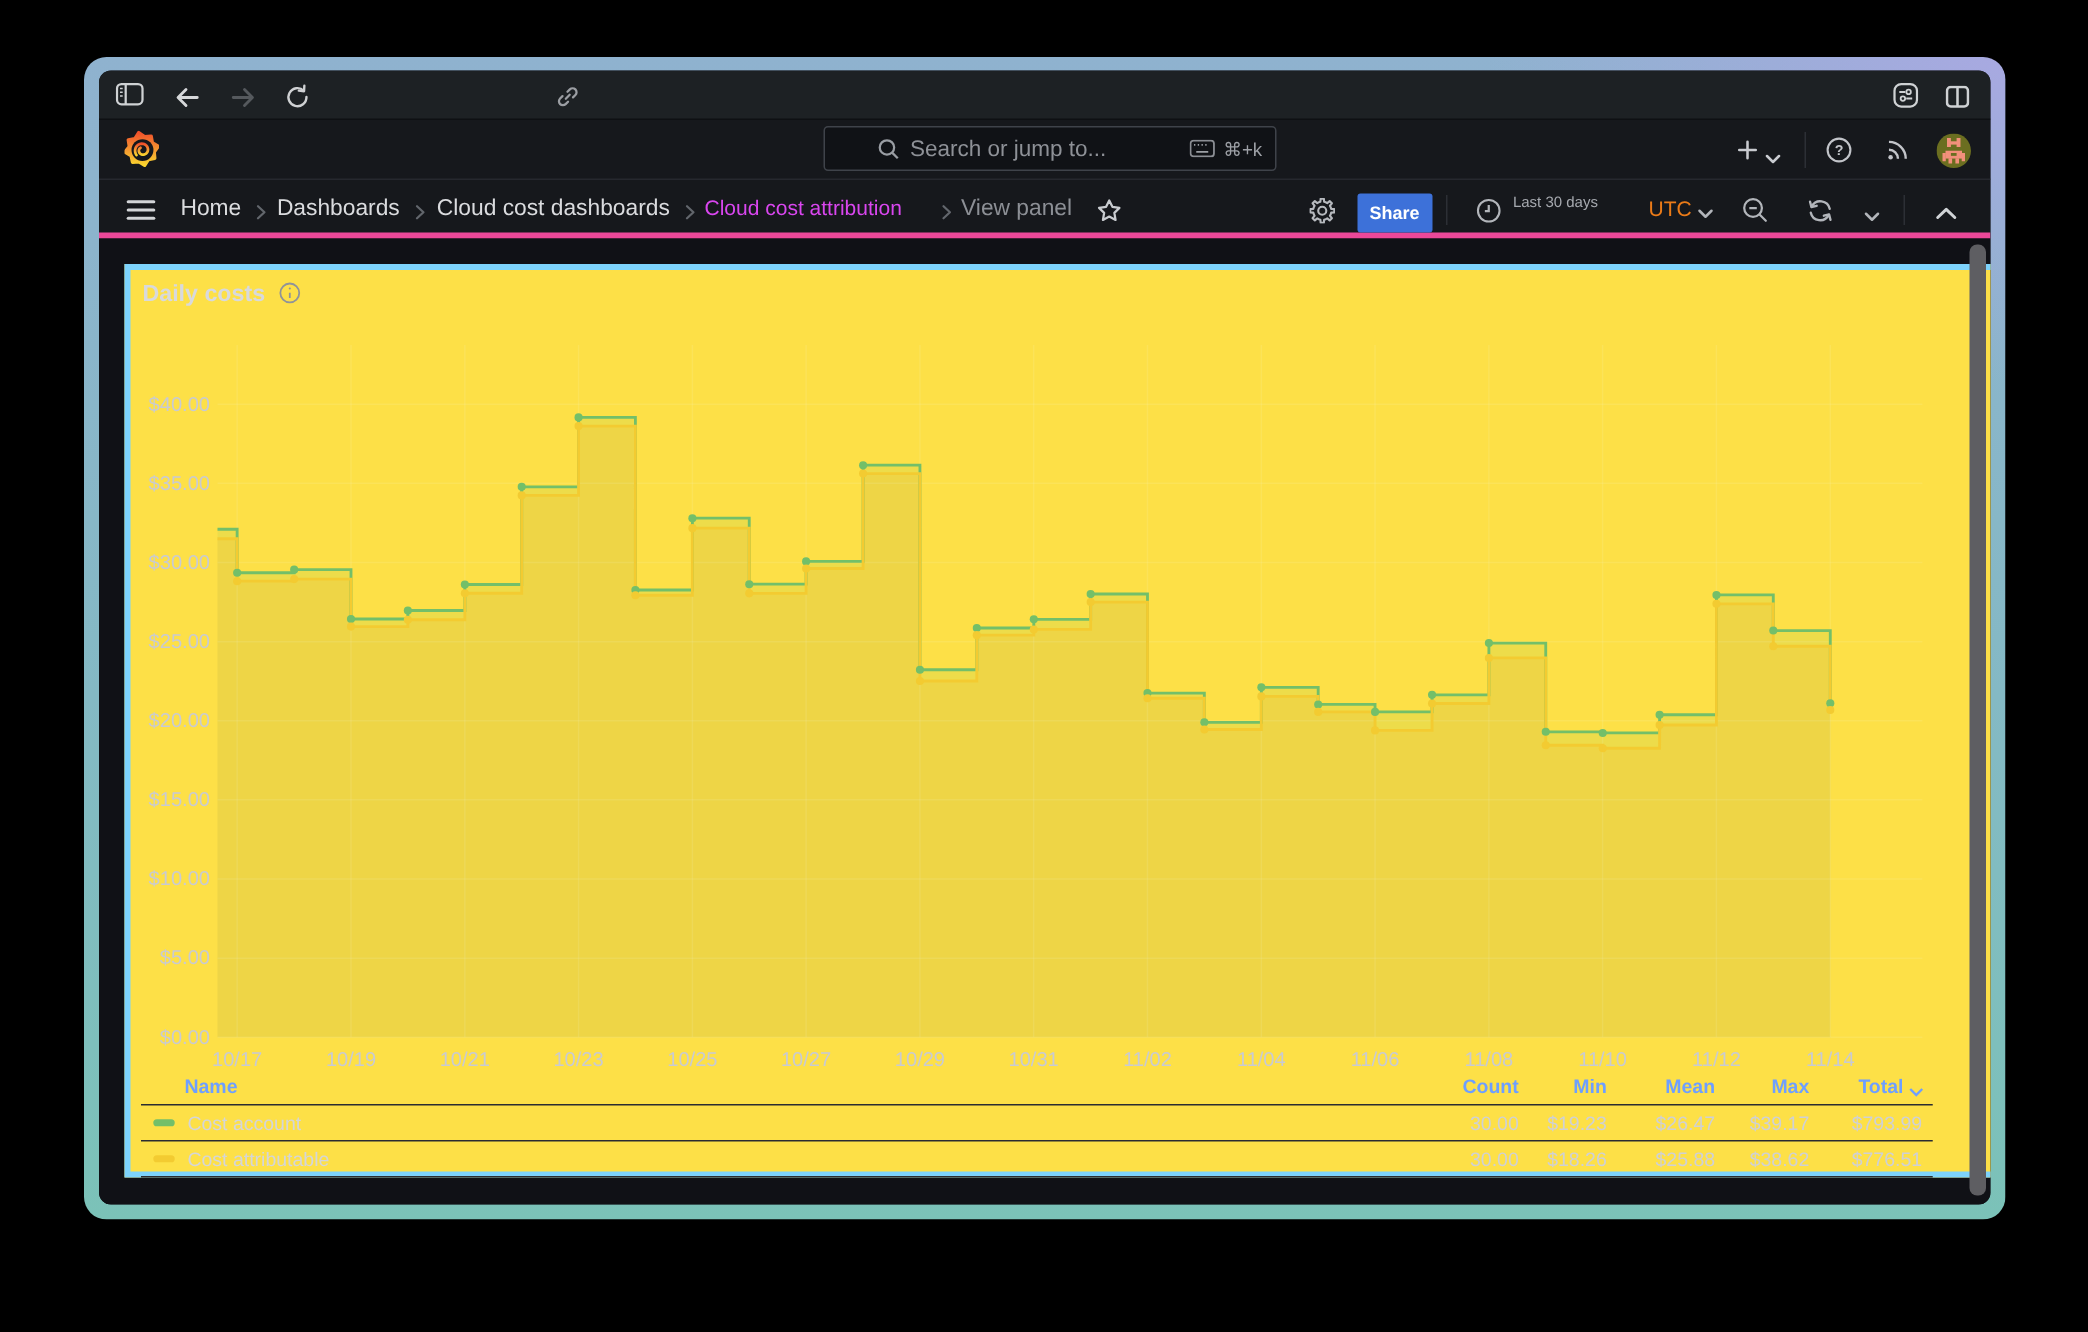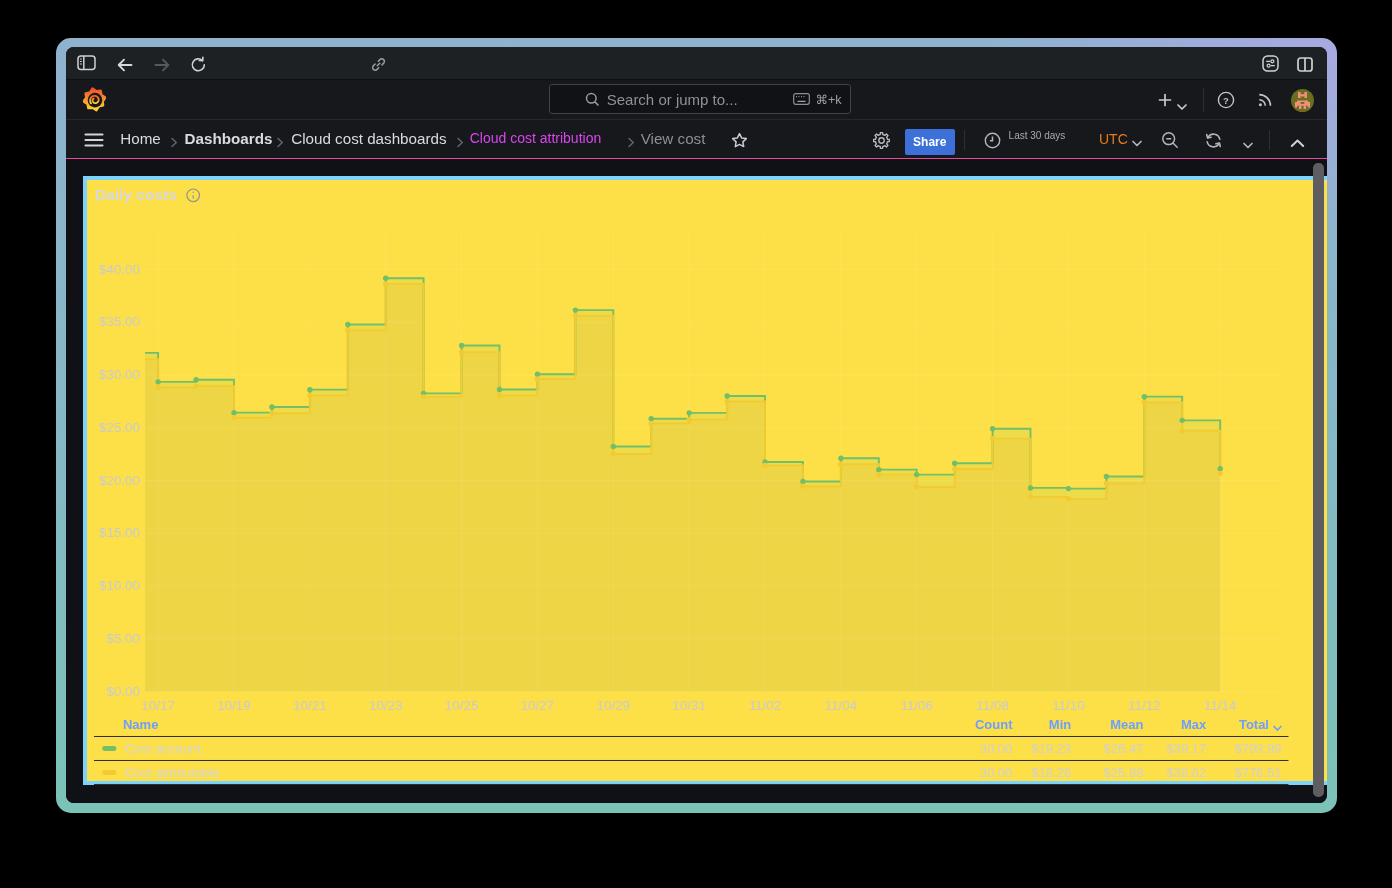--- a/index.html
+++ b/index.html
@@ -2,21 +2,21 @@
 <html><head><meta charset="utf-8">
 <style>
 * { margin:0; padding:0; box-sizing:border-box; }
 html,body { width:1392px; height:888px; background:#000; font-family:"Liberation Sans",sans-serif; }
 .win { position:absolute; left:55.5px; top:38px; width:1281px; height:775px; border-radius:15px;
   background:radial-gradient(480px 300px at 100% 0%, rgba(168,169,225,1) 0%, rgba(168,169,225,0) 72%),linear-gradient(to bottom,#8fb2cf 0%,#84b9c4 55%,#7bc2b8 100%); }
 .inner { position:absolute; left:10.5px; top:9px; width:1260.5px; height:756px; border-radius:8px;
   background:#101116; overflow:hidden; }
 .toolbar { position:absolute; left:0; top:0; width:100%; height:33px; background:#1d2124; border-bottom:1px solid #0e1013; }
 .gheader { position:absolute; left:0; top:33px; width:100%; height:39.5px; background:#16181c; border-bottom:1px solid #26282e; }
-.crumbbar { position:absolute; left:0; top:72.5px; width:100%; height:39.5px; background:#16181c; border-bottom:1px solid #ec4899;text-align:right; }
+.crumbbar { position:absolute; left:0; top:72.5px; width:100%; height:39.5px; background:#16181c; border-bottom:4px solid #ec4899;text-align:right; }
 .page { position:absolute; left:0; top:112px; width:100%; height:644px; background:#101116; }
 .panel { position:absolute; left:17px; top:17px; width:1382px; height:609px; background:#fde047; border:4px solid #7dd3fc; }
 .panelsvg { position:absolute; left:-1px; top:-1px; }
 .icon { position:absolute; }
 .txt { position:absolute; white-space:nowrap; }
 .vdiv { position:absolute; width:1px; background:#2c2f35; }
 .share { position:absolute; background:#3D71D9; border-radius:2px; color:#fff; font-weight:700; font-size:12px;
   display:flex; align-items:center; justify-content:center; }
 .sbox { position:absolute; border:1px solid #3f434a; border-radius:3px; background:#101216; display:flex; align-items:center;padding-left:27px; }
 .scrollbar { position:absolute; border-radius:5px; background:#5e5e62; }
@@ -140,33 +140,33 @@
             <g stroke="#d2d4d7" stroke-width="2.1" stroke-linecap="round">
               <line x1="1.5" y1="2.5" x2="18.5" y2="2.5"></line>
               <line x1="1.5" y1="8" x2="18.5" y2="8"></line>
               <line x1="1.5" y1="13.5" x2="18.5" y2="13.5"></line>
             </g>
           </svg></div>
     <div class="txt" style="left:54.3px; top:10.5px; font-size:15.2px; font-weight:500; color:#dadbde;">Home</div>
     <div class="icon" style="left:104px; top:14.5px;"><svg width="8" height="11" viewBox="0 0 8 11">
             <path d="M2 1.5 L6.3 5.5 L2 9.5" fill="none" stroke="#62666c" stroke-width="1.5" stroke-linecap="round" stroke-linejoin="round"></path>
           </svg></div>
-    <div class="txt" style="left:118.6px; top:10.5px; font-size:15.2px; font-weight:700; color:#dadbde;">Dashboards</div>
+    <div class="txt" style="left:118.6px; top:10.5px; font-size:15.2px; font-weight:400; color:#dadbde;">Dashboards</div>
     <div class="icon" style="left:209.5px; top:14.5px;"><svg width="8" height="11" viewBox="0 0 8 11">
             <path d="M2 1.5 L6.3 5.5 L2 9.5" fill="none" stroke="#62666c" stroke-width="1.5" stroke-linecap="round" stroke-linejoin="round"></path>
           </svg></div>
     <div class="txt" style="left:225.2px; top:10.5px; font-size:15.2px; font-weight:500; color:#dadbde;">Cloud cost dashboards</div>
     <div class="icon" style="left:389.8px; top:14.5px;"><svg width="8" height="11" viewBox="0 0 8 11">
             <path d="M2 1.5 L6.3 5.5 L2 9.5" fill="none" stroke="#62666c" stroke-width="1.5" stroke-linecap="round" stroke-linejoin="round"></path>
           </svg></div>
     <div class="txt" style="left:403.7px; top:10.5px; font-size:14px; font-weight:500; color:#d946ef;">Cloud cost attribution</div>
     <div class="icon" style="left:560.6px; top:14.5px;"><svg width="8" height="11" viewBox="0 0 8 11">
             <path d="M2 1.5 L6.3 5.5 L2 9.5" fill="none" stroke="#62666c" stroke-width="1.5" stroke-linecap="round" stroke-linejoin="round"></path>
           </svg></div>
-    <div class="txt" style="left:574.7px; top:10.5px; font-size:15.2px; font-weight:500; color:#8c8f95;">View cost</div>
+    <div class="txt" style="left:574.7px; top:10.5px; font-size:15.2px; font-weight:500; color:#8c8f95;">View panel</div>
     <div class="icon" style="left:665px; top:12.5px;"><svg width="17" height="17" viewBox="0 0 17 17">
             <path d="M8.5 1.6 l2.1 4.3 4.7 .7 -3.4 3.3 .8 4.7 -4.2-2.2 -4.2 2.2 .8-4.7 -3.4-3.3 4.7-.7 z" fill="none" stroke="#c9ccd0" stroke-width="1.5" stroke-linejoin="round"></path>
           </svg></div>
     <div class="icon" style="left:807.3px; top:12.5px;"><svg width="17" height="17" viewBox="0 0 17 17">
             <g fill="none" stroke="#b6b9be" stroke-width="1.4" stroke-linejoin="round">
               <path d="M7.23 2.53 L7.44 0.47 L9.56 0.47 L9.77 2.53 L10.79 2.84 L11.82 3.38 L11.82 3.38 L13.43 2.07 L14.93 3.57 L13.62 5.18 L14.12 6.12 L14.47 7.23 L14.47 7.23 L16.53 7.44 L16.53 9.56 L14.47 9.77 L14.16 10.79 L13.62 11.82 L13.62 11.82 L14.93 13.43 L13.43 14.93 L11.82 13.62 L10.88 14.12 L9.77 14.47 L9.77 14.47 L9.56 16.53 L7.44 16.53 L7.23 14.47 L6.21 14.16 L5.18 13.62 L5.18 13.62 L3.57 14.93 L2.07 13.43 L3.38 11.82 L2.88 10.88 L2.53 9.77 L2.53 9.77 L0.47 9.56 L0.47 7.44 L2.53 7.23 L2.84 6.21 L3.38 5.18 L3.38 5.18 L2.07 3.57 L3.57 2.07 L5.18 3.38 L6.12 2.88 L7.23 2.53 Z"></path>
               <circle cx="8.5" cy="8.5" r="2.7"></circle>
             </g>
           </svg></div>
     <div class="share" style="left:839px; top:9.5px; width:49.5px; height:26px;">Share</div>

